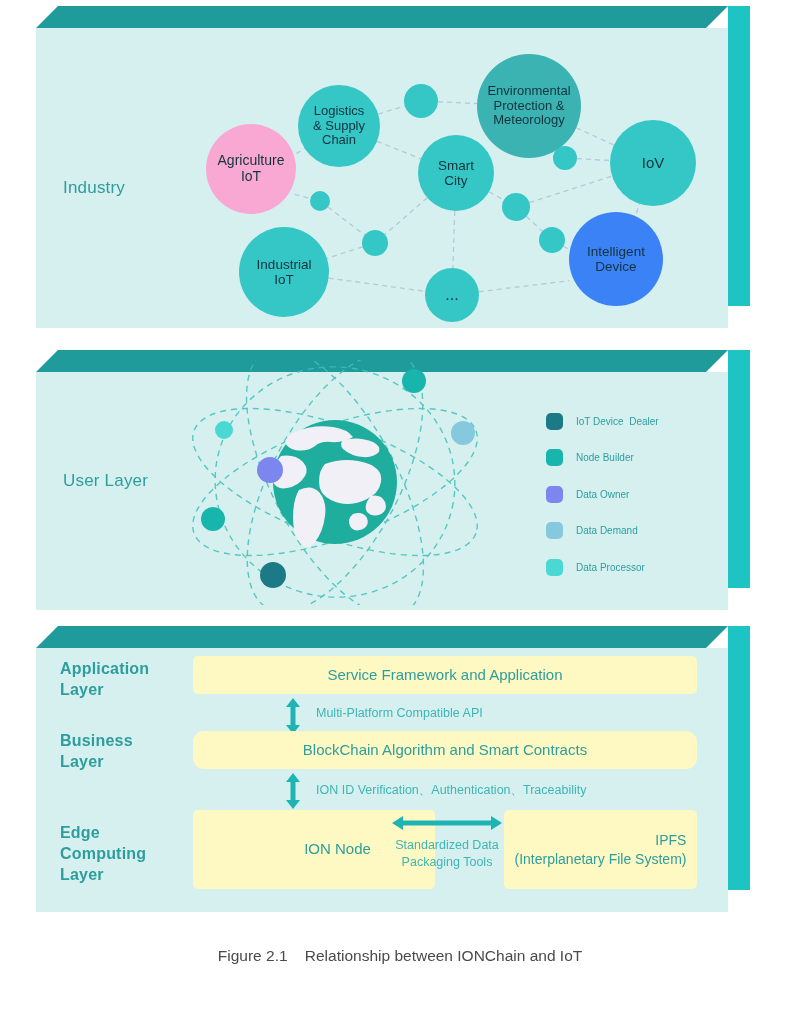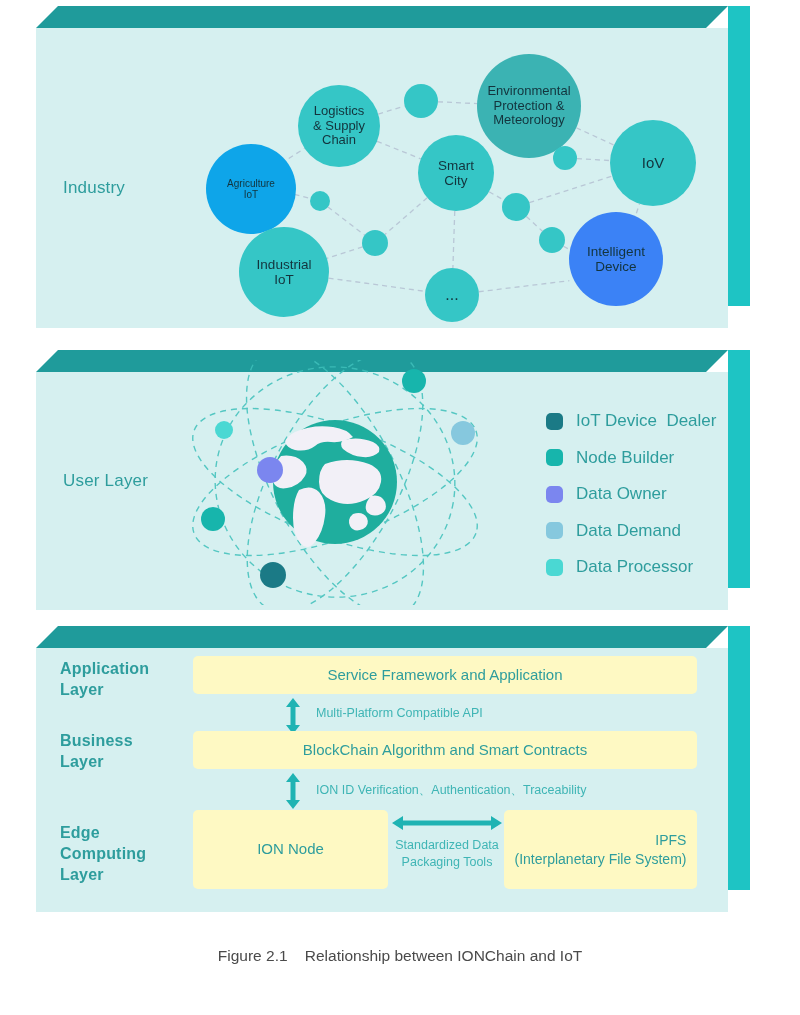--- a/index.html
+++ b/index.html
@@ -43,21 +43,21 @@
   }
 
   
   .globe-wrap{position:absolute;}
   .orbit-node{position:absolute;border-radius:50%;}
 
   
   .legend{position:absolute;}
   .legend-row{display:flex;align-items:center;height:36.5px;}
   .legend-swatch{width:17px;height:17px;border-radius:5px;margin-right:13px;flex:0 0 auto;}
-  .legend-label{color:#2e9d9d;font-size:17px;white-space:pre;}
+  .legend-label{color:#2e9d9d;font-size:10px;white-space:pre;}
 
   
   .wbox{
     position:absolute;background:#fef9c3;border-radius:5px;
     display:flex;align-items:center;justify-content:center;
     text-align:right;color:#2e9d9d;line-height:1.35;
   }
   .conn-label{
     position:absolute;color:#3fb5b5;font-size:12.5px;white-space:pre;
   }
@@ -98,21 +98,21 @@
       <line x1="328.5841214738424" y1="278.10377853510937" x2="425.24952711569455" y2="291.3377328789344" stroke="#b9c7d6" stroke-width="1.3" stroke-dasharray="5 4"></line>
       <line x1="478.8014386938642" y1="291.7315318666019" x2="569.3456437551253" y2="280.68955563961885" stroke="#b9c7d6" stroke-width="1.3" stroke-dasharray="5 4"></line>
       <line x1="630.7431128369503" y1="230.37219898004219" x2="639.5116201704496" y2="203.82969029485503" stroke="#b9c7d6" stroke-width="1.3" stroke-dasharray="5 4"></line>
       <line x1="526.3201579628104" y1="216.46014479924284" x2="542.4169961773904" y2="231.2155798292745" stroke="#b9c7d6" stroke-width="1.3" stroke-dasharray="5 4"></line>
       <line x1="489.0608430622473" y1="191.73447773527346" x2="503.8196893981194" y2="200.09782399226768" stroke="#b9c7d6" stroke-width="1.3" stroke-dasharray="5 4"></line>
       <line x1="563.405824814181" y1="246.23756044525524" x2="574.7635564410378" y2="252.4488199286926" stroke="#b9c7d6" stroke-width="1.3" stroke-dasharray="5 4"></line>
       <line x1="529.3294118035726" y1="202.71902102658984" x2="612.0596637461699" y2="176.14872113261694" stroke="#b9c7d6" stroke-width="1.3" stroke-dasharray="5 4"></line>
     </svg>
 
   <div id="industry-nodes">
-      <div class="bubble" style="left: 206px; top: 144px; height: 90px; width: 90px; background: #0ea5e9; font-size: 10px;">Agriculture
+      <div class="bubble" style="left: 206px; top: 124px; height: 90px; width: 90px; background: #f9a8d4; font-size: 14px;">Agriculture
 IoT</div>
       <div class="bubble" style="left: 298px; top: 85px; height: 82px; width: 82px; background: rgb(53, 198, 198); font-size: 13px;">Logistics
 &amp; Supply
 Chain</div>
       <div class="bubble" style="left: 477px; top: 54px; height: 104px; width: 104px; background: rgb(59, 179, 179); font-size: 13px;">Environmental
 Protection &amp;
 Meteorology</div>
       <div class="bubble" style="left: 418px; top: 135px; height: 76px; width: 76px; background: rgb(53, 198, 198); font-size: 13.5px;">Smart
 City</div>
       <div class="bubble" style="left: 610px; top: 120px; height: 86px; width: 86px; background: rgb(53, 198, 198); font-size: 15px;">IoV</div>
@@ -207,28 +207,28 @@
 Computing
 Layer</div>
 
   <div class="wbox" style="left:193px;top:656px;width:504px;height:38px;font-size:15px;">Service Framework and Application</div>
 
   <svg class="varrow" style="left:283px;top:698px;width:20px;height:36px;" viewBox="0 0 20 36">
     <path d="M10 0 L17 9 L12.5 9 L12.5 27 L17 27 L10 36 L3 27 L7.5 27 L7.5 9 L3 9 Z" fill="#1fb3b3"></path>
   </svg>
   <div class="conn-label" style="left:316px;top:706px;">Multi-Platform Compatible API</div>
 
-  <div class="wbox" style="left:193px;top:731px;width:504px;height:38px;font-size:15px;">BlockChain Algorithm and Smart Contracts</div>
+  <div class="wbox" style="left:193px;top:731px;width:504px;height:38px;font-size:15px;border-radius:11px;">BlockChain Algorithm and Smart Contracts</div>
 
   <svg class="varrow" style="left:283px;top:773px;width:20px;height:36px;" viewBox="0 0 20 36">
     <path d="M10 0 L17 9 L12.5 9 L12.5 27 L17 27 L10 36 L3 27 L7.5 27 L7.5 9 L3 9 Z" fill="#1fb3b3"></path>
   </svg>
   <div class="conn-label" style="left:316px;top:782px;">ION ID Verification、Authentication、Traceability</div>
 
-  <div class="wbox" style="left:193px;top:810px;width:195px;height:79px;font-size:15px;">ION Node</div>
+  <div class="wbox" style="left:193px;top:810px;width:195px;height:79px;font-size:15px;padding-left:47px;">ION Node</div>
 
   <svg class="harrow" style="left:392px;top:812px;width:110px;height:22px;" viewBox="0 0 110 22">
     <path d="M0 11 L11 4 L11 8.6 L99 8.6 L99 4 L110 11 L99 18 L99 13.4 L11 13.4 L11 18 Z" fill="#1fb3b3"></path>
   </svg>
   <div class="conn-label" style="left:392px;top:837px;width:110px;text-align:center;white-space:pre-line;line-height:1.35;">Standardized Data
 Packaging Tools</div>
 
   <div class="wbox" style="left:504px;top:810px;width:193px;height:79px;font-size:14px;white-space:pre-line;">IPFS
 (Interplanetary File System)</div>
 

